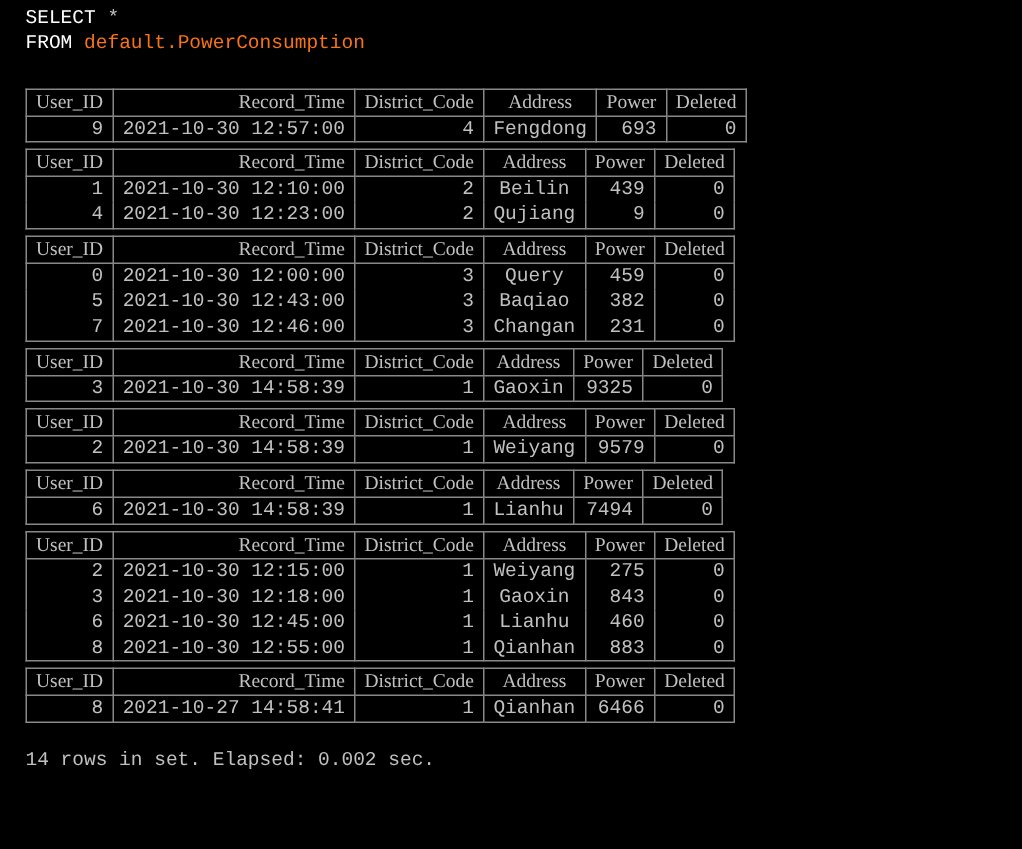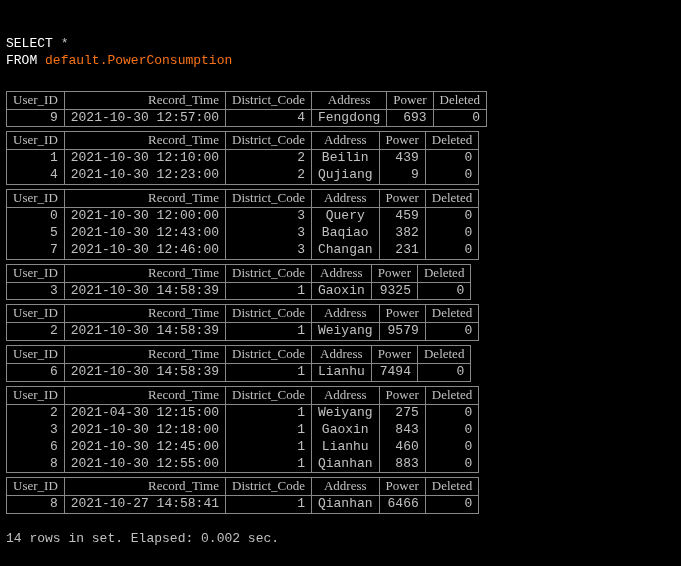--- a/index.html
+++ b/index.html
@@ -6,22 +6,21 @@
     margin: 0;
     padding: 0;
     background: #000;
     color: #c0c0c0;
     font-family: "Courier New", monospace;
     font-size: 13px;
     line-height: 1.3;
     width: 681px;
   }
   .term {
-    padding: 4px 6px;
-    margin-top: 32px;
+    padding: 4px 17px;
   }
   .kw { color: #ffffff; }
   .ident { color: #f97316; }
   .line { white-space: pre; }
   .block { margin-top: 4px; }
   table {
     border-collapse: collapse;
     color: #c0c0c0;
   }
   th, td {
@@ -234,21 +233,21 @@
               <th>Record_Time</th>
               <th>District_Code</th>
               <th class="addr">Address</th>
               <th>Power</th>
               <th>Deleted</th>
             </tr>
           </thead>
           <tbody>
             <tr>
               <td>2</td>
-              <td>2021-04-30 12:15:00</td>
+              <td>2021-10-30 12:15:00</td>
               <td>1</td>
               <td class="addr">Weiyang</td>
               <td>275</td>
               <td>0</td>
             </tr>
             <tr>
               <td>3</td>
               <td>2021-10-30 12:18:00</td>
               <td>1</td>
               <td class="addr">Gaoxin</td>

